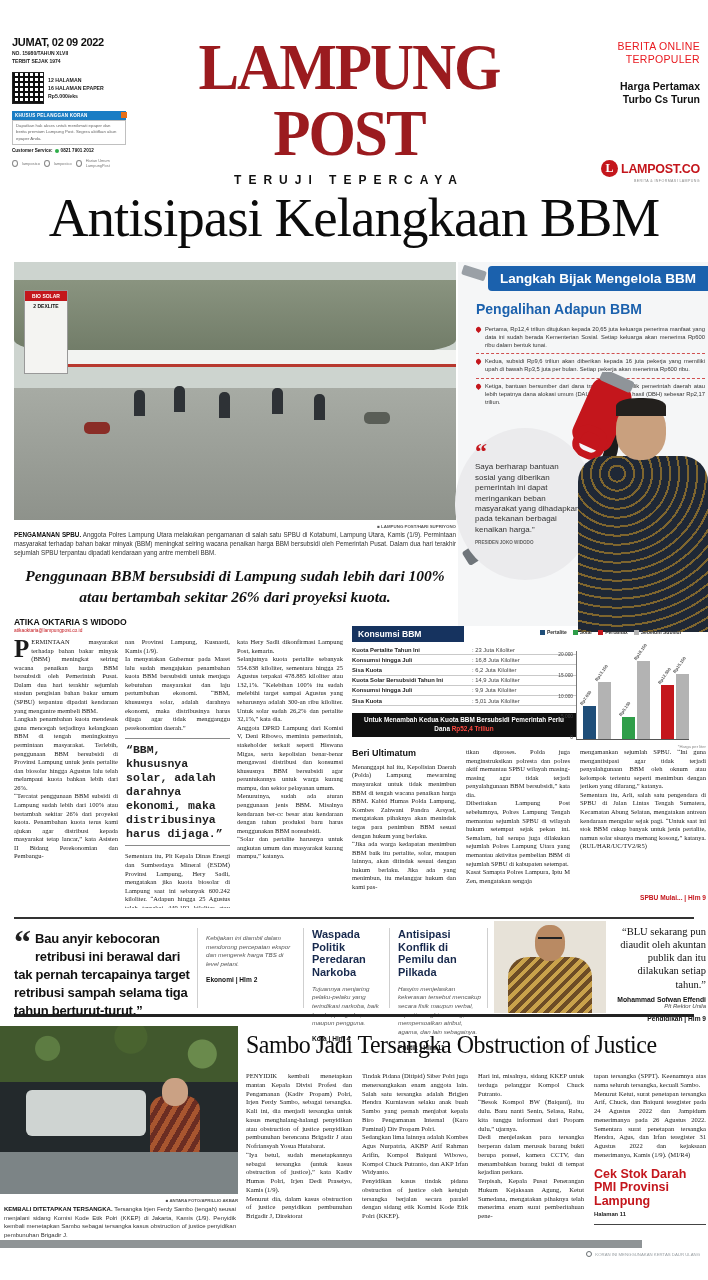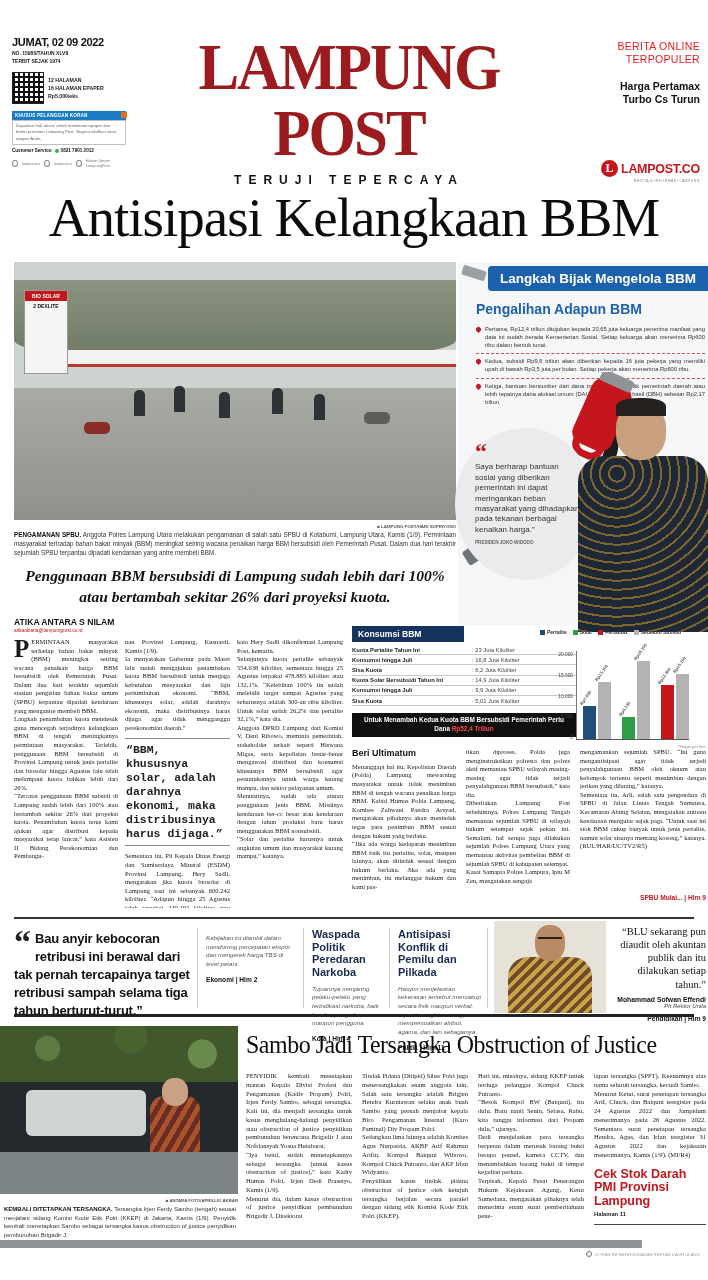--- a/index.html
+++ b/index.html
@@ -286,21 +286,21 @@
     <div class="moto" style="left:350px;top:150px;background:#5a5e57;"></div>
   </div>
   <div class="abs photo-credit" style="left:14px;top:524px;width:442px;">■ LAMPUNG POST/HARI SUPRIYONO</div>
   <div class="abs caption just" style="left:14px;top:530px;width:442px;">
     <span class="cap-lead">PENGAMANAN SPBU.</span>
     <span>Anggota Polres Lampung Utara melakukan pengamanan di salah satu SPBU di Kotabumi, Lampung Utara, Kamis (1/9). Permintaan masyarakat terhadap bahan bakar minyak (BBM) meningkat seiring wacana penaikan harga BBM bersubsidi oleh Pemerintah Pusat. Dalam dua hari terakhir sejumlah SPBU terpantau dipadati kendaraan yang antre membeli BBM.</span>
   </div>
 
   <div class="abs standfirst">Penggunaan BBM bersubsidi di Lampung sudah lebih dari 100% atau bertambah sekitar 26% dari proyeksi kuota.</div>
   <div class="abs byline">
-    <div class="byline-name">ATIKA ANTARA S NILAM</div>
+    <div class="byline-name">ATIKA OKTARIA S WIDODO</div>
     <div class="byline-mail">atikaoktaria@lampungpost.co.id</div>
   </div>
 
   <div class="abs col col1 just prelines dropcap">PERMINTAAN masyarakat terhadap bahan bakar minyak (BBM) meningkat seiring wacana penaikan harga BBM bersubsidi oleh Pemerintah Pusat. Dalam dua hari terakhir sejumlah stasiun pengisian bahan bakar umum (SPBU) terpantau dipadati kendaraan yang mengantre membeli BBM.
 Langkah penambahan kuota mendesak guna mencegah terjadinya kelangkaan BBM di tengah meningkatnya permintaan masyarakat. Terlebih, penggunaan BBM bersubsidi di Provinsi Lampung untuk jenis pertalite dan biosolar hingga Agustus lalu telah melampaui kuota bahkan lebih dari 26%.
 “Tercatat penggunaan BBM subsidi di Lampung sudah lebih dari 100% atau bertambah sekitar 26% dari proyeksi kuota. Penambahan kuota terus kami ajukan agar distribusi kepada masyarakat tetap lancar,” kata Asisten II Bidang Perekonomian dan Pembangu-</div>
   <div class="abs col col2">
     <div class="just prelines">nan Provinsi Lampung, Kusnardi, Kamis (1/9).
 Ia menyatakan Gubernur pada Maret lalu sudah mengajukan penambahan kuota BBM bersubsidi untuk menjaga kebutuhan masyarakat dan laju pertumbuhan ekonomi. “BBM, khususnya solar, adalah darahnya ekonomi, maka distribusinya harus dijaga agar tidak mengganggu perekonomian daerah.”</div>
     <div class="pull-quote">“BBM, khususnya solar, adalah darahnya ekonomi, maka distribusinya harus dijaga.”</div>

